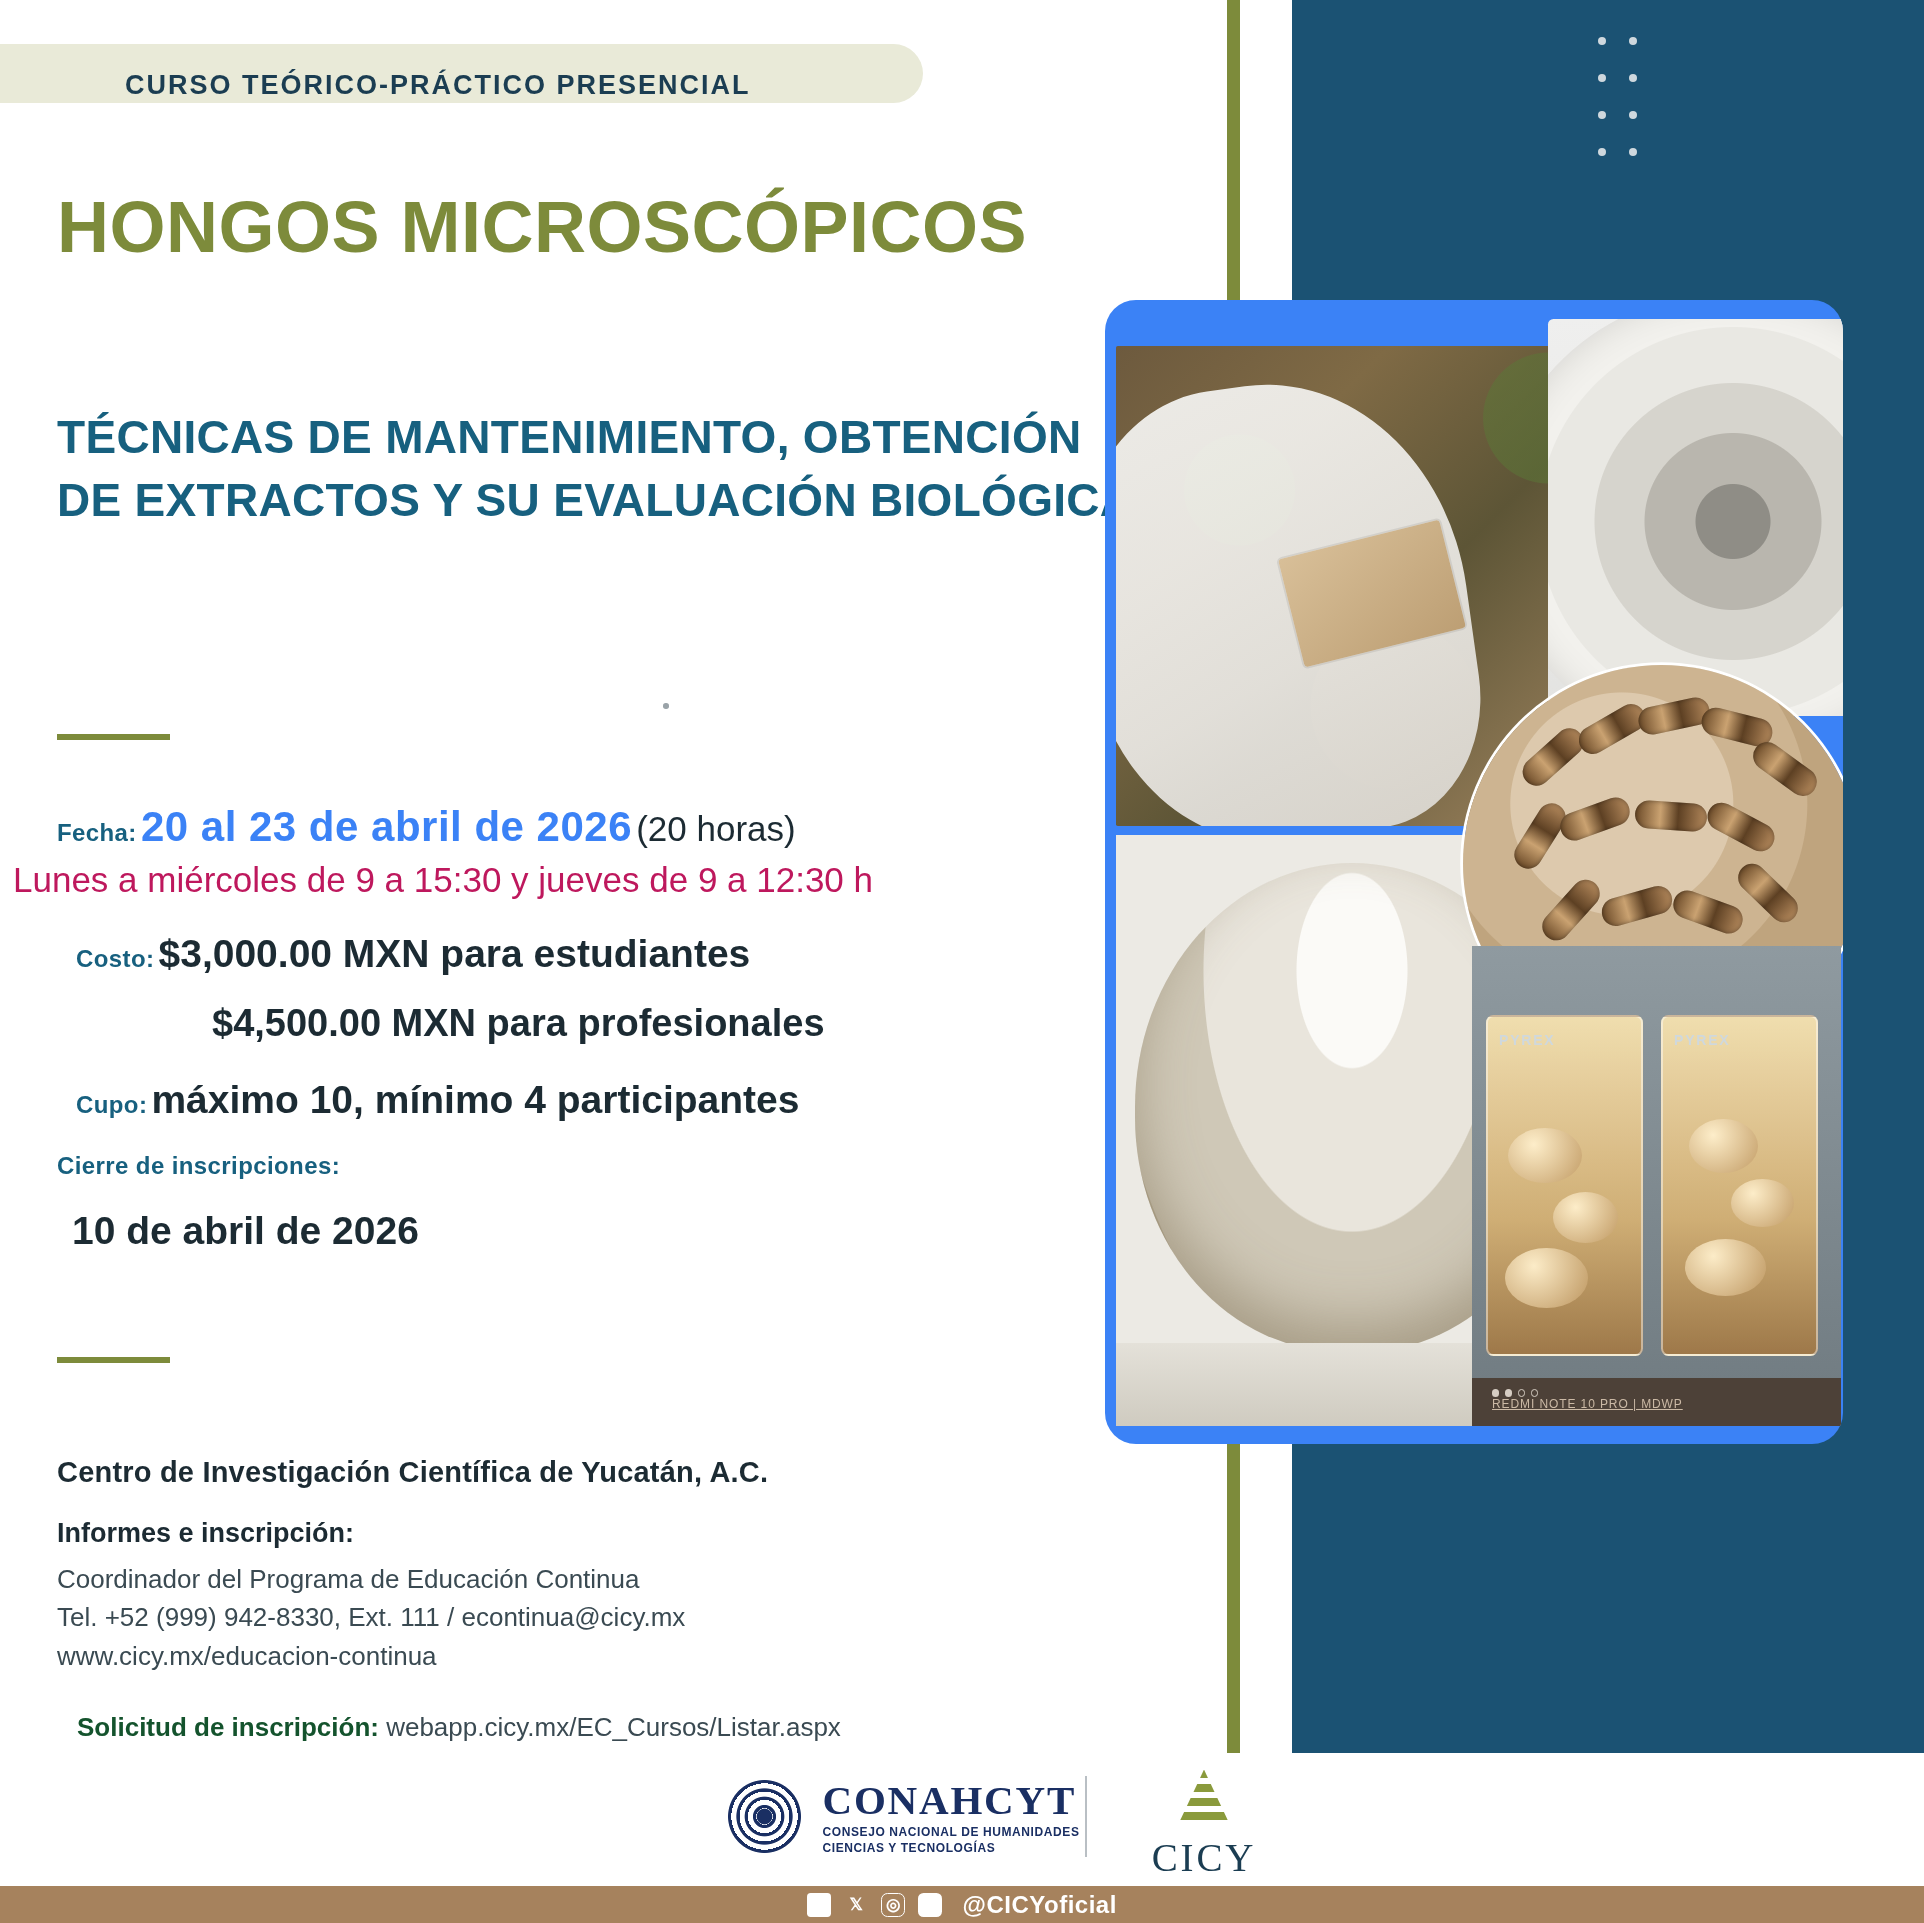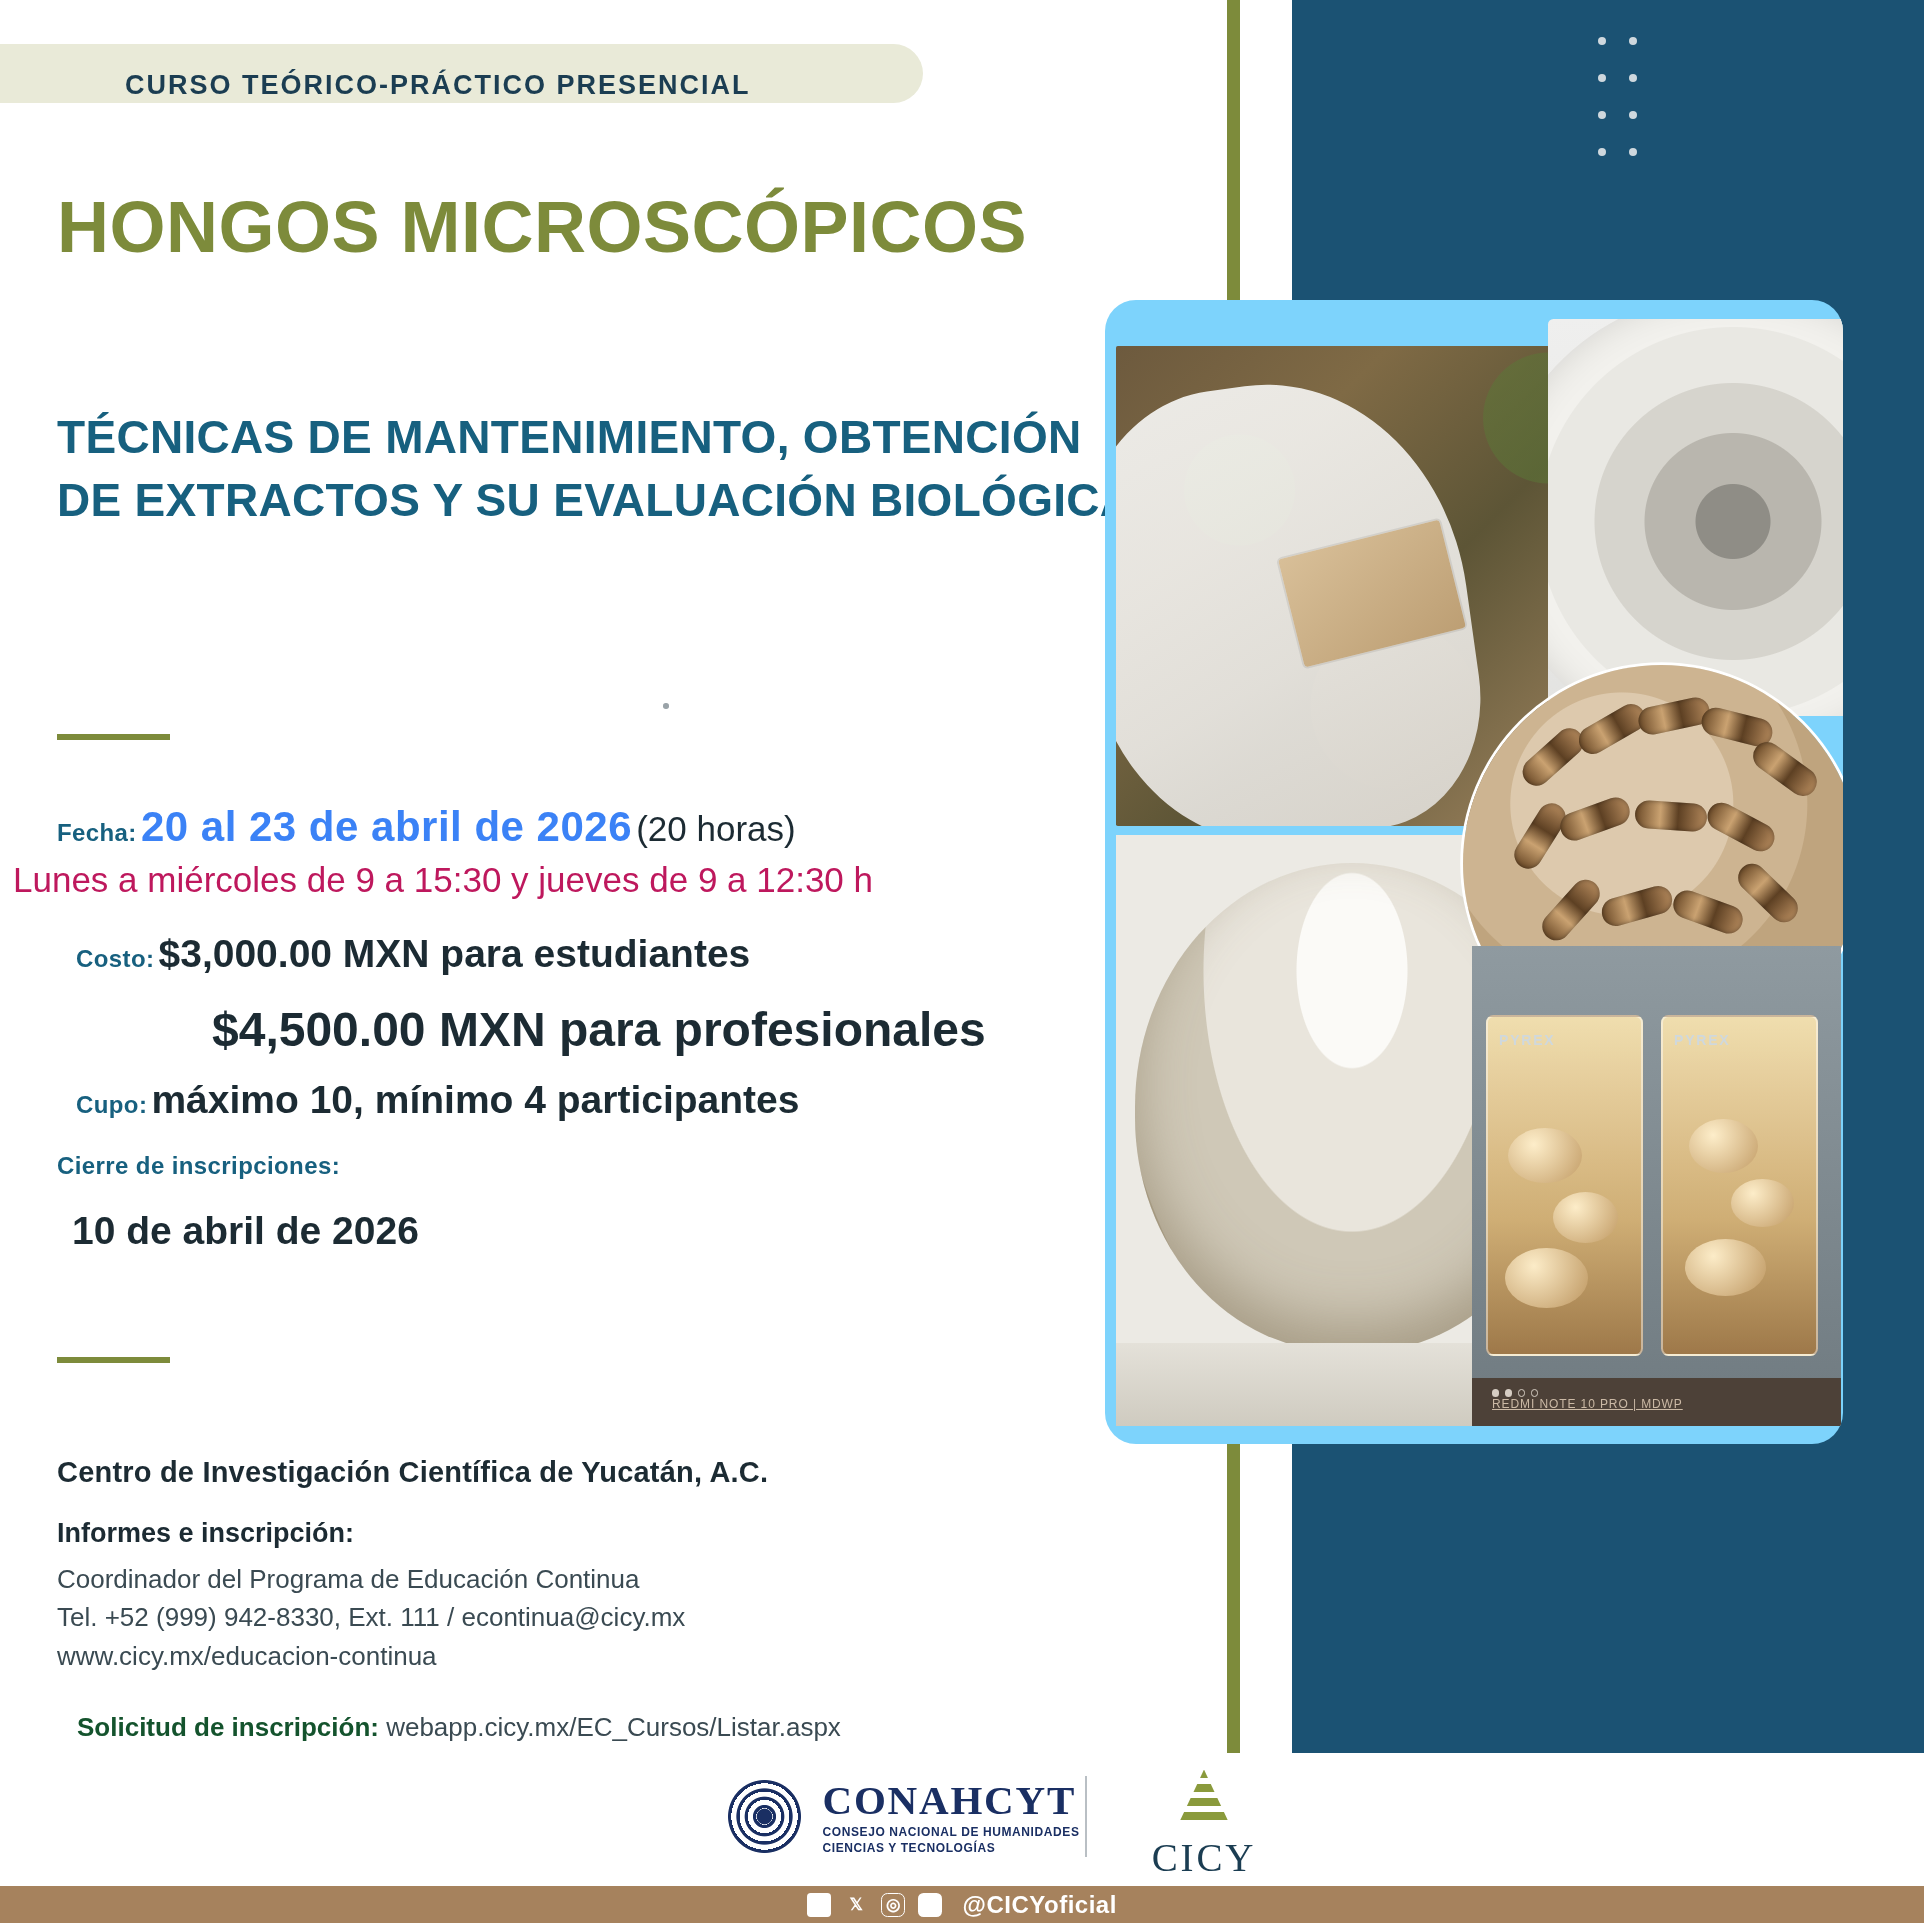--- a/index.html
+++ b/index.html
@@ -102,21 +102,21 @@
 
   .r-fecha { left: 57px; top: 0px; }
   .val-big {
     font-size: 42px; font-weight: bold; color: #3b82f6; letter-spacing: 0.5px;
   }
   .val-small { font-size: 35px; color: #1c2b33; }
 
   .r-horario { left: 13px; top: 57px; font-size: 35px; color: #be185d; }
 
   .r-costo { left: 76px; top: 129px; }
-  .r-costo2 { left: 212px; top: 199px; font-size: 48px; color: #1c2b33; font-weight: bold; }
+  .r-costo2 { left: 212px; top: 199px; font-size: 38px; color: #1c2b33; font-weight: bold; }
   .r-cupo { left: 76px; top: 275px; }
   .r-cierre { left: 57px; top: 349px; }
   .r-cierre2 { left: 72px; top: 406px; font-size: 39px; color: #1c2b33; font-weight: bold; }
 
   .val-bold { font-size: 39px; font-weight: bold; color: #1c2b33; }
 
   
   .org {
     position: absolute; left: 57px; top: 1456px;
     font-size: 29px; font-weight: bold; color: #1c2b33; letter-spacing: 0.2px;
@@ -133,21 +133,21 @@
     position: absolute; left: 57px; top: 1712px;
     font-size: 26px; color: #3a4a52;
   }
   .solicitud b { color: #14532d; margin-left: 20px; }
 
   
   .collage {
     position: absolute;
     left: 1105px; top: 300px;
     width: 738px; height: 1144px;
-    background: #7dd3fc;
+    background: #3b82f6;
     border-radius: 31px;
     overflow: hidden;
   }
   .ph { position: absolute; overflow: hidden; }
 
   
   .ph-leaves {
     left: 11px; top: 46px; width: 618px; height: 480px;
     background:
       radial-gradient(circle at 20% 30%, rgba(120,150,70,.55) 0 55px, transparent 56px),

